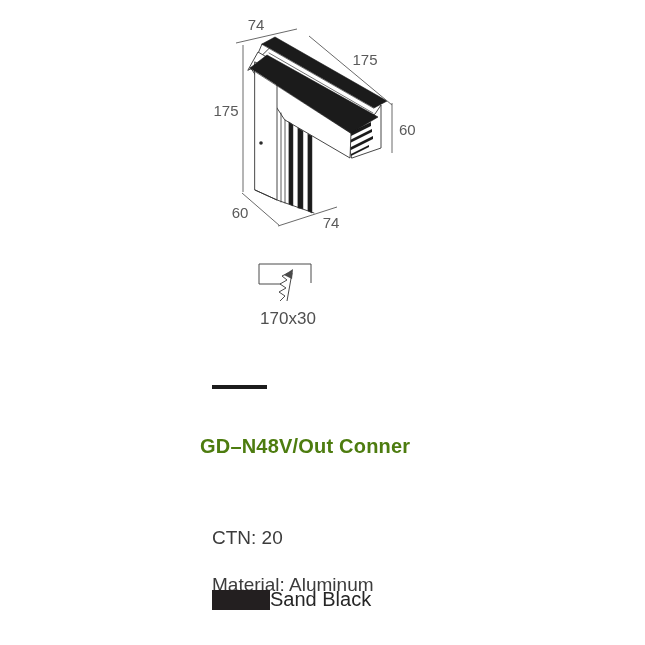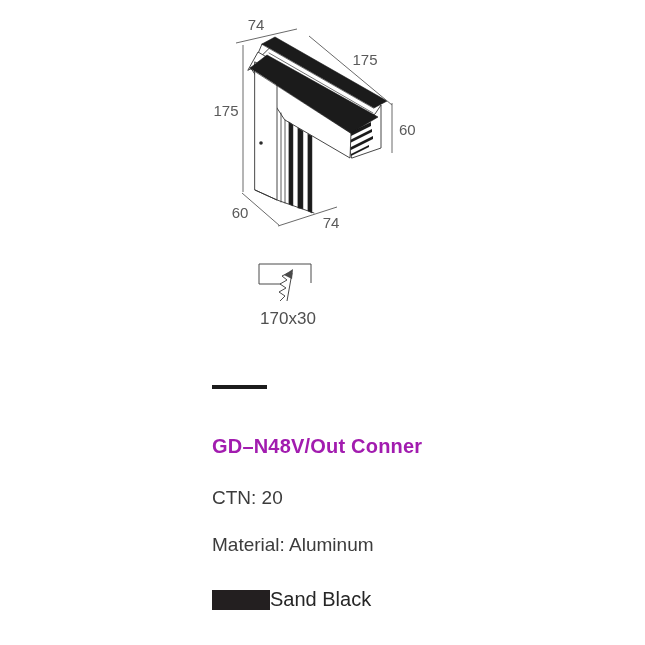--- a/index.html
+++ b/index.html
@@ -2,22 +2,22 @@
 <html><head>
 <meta charset="utf-8">
 <style>
   html,body{margin:0;padding:0;background:#ffffff;}
   #page{position:relative;width:645px;height:645px;background:#ffffff;overflow:hidden;
         font-family:"Liberation Sans", sans-serif;}
   svg{position:absolute;left:0;top:0;}
   .dimlabel{font-family:"Liberation Sans",sans-serif;font-size:15px;fill:#5a5a5a;}
   .cutlabel{font-family:"Liberation Sans",sans-serif;font-size:17px;fill:#4f4f4f;}
   .divider{position:absolute;left:212px;top:385px;width:55px;height:4px;background:#1c1c1c;}
-  .title{position:absolute;left:212px;top:435px;font-size:20px;font-weight:700;color:#a21caf;letter-spacing:0.2px;}
-  .bodyline{position:absolute;left:212px;font-size:19px;color:#3c3c3c;}
+  .title{position:absolute;left:200px;top:435px;font-size:20px;font-weight:700;color:#4d7c0f;letter-spacing:0.2px;}
+  .bodyline{position:absolute;left:212px;font-size:19px;color:#3c3c3c;margin-top:40px;}
   .ctn{top:487px;}
   .material{top:534px;}
   .finishrow{position:absolute;left:212px;top:588px;display:flex;align-items:center;}
   .swatch{width:58px;height:20px;background:#231f20;}
   .finishname{font-size:20px;color:#262626;}
 </style>
 </head>
 <body>
 
 <div id="page">

